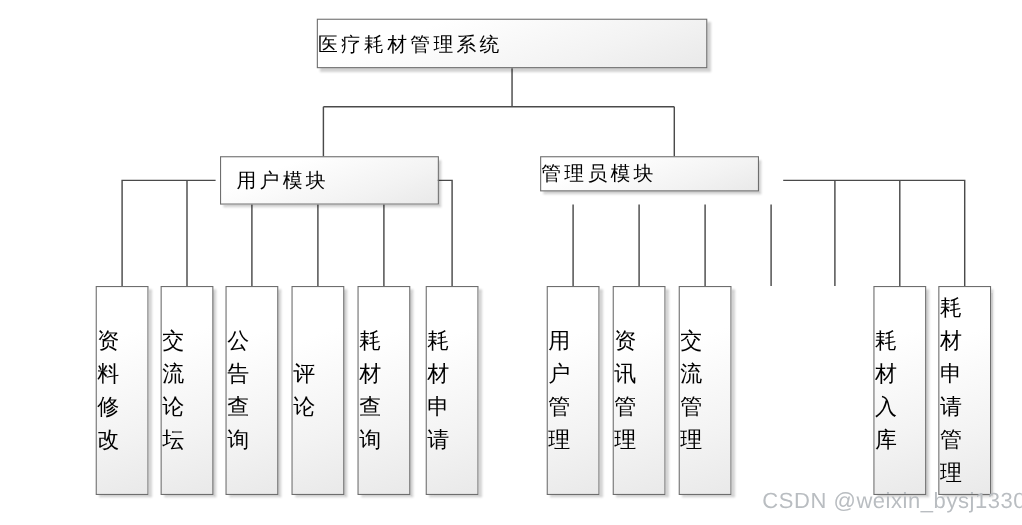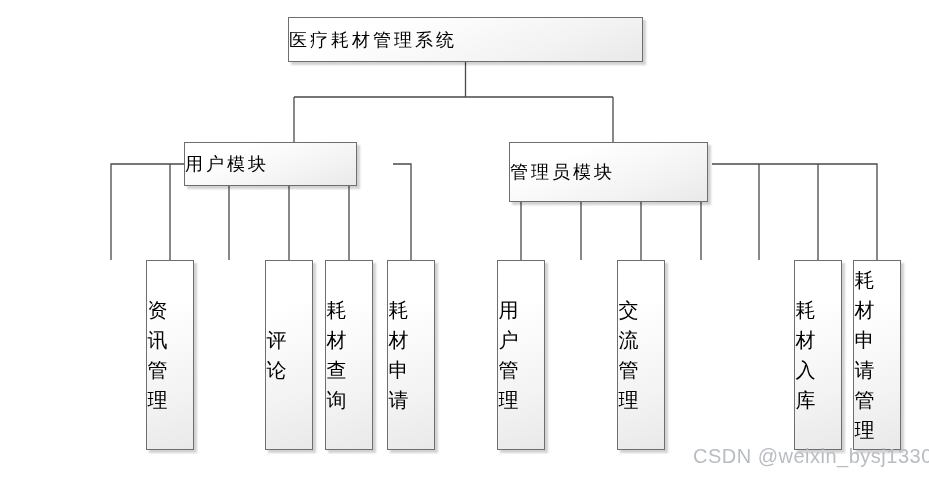--- a/index.html
+++ b/index.html
@@ -29,22 +29,22 @@
     color: #000000;
     display: flex;
     align-items: center;
   }
   .hlabel {
     font-size: 18px;
     letter-spacing: 3px;
     white-space: nowrap;
   }
   .node.root   { left: 288px; top: 17px;  width: 355px; height: 45px; }
-  .node.module-left  { left: 184px; top: 142px; width: 173px; height: 44px; }
-  .node.module-right { left: 509px; top: 142px; width: 199px; height: 60px; }
+  .node.module-left  { left: 200px; top: 142px; width: 199px; height: 44px; padding-left: 14px; }
+  .node.module-right { left: 491px; top: 142px; width: 199px; height: 32px; }
   .node.leaf {
     top: 260px;
     width: 48px;
     height: 190px;
   }
   .vtext {
     width: 1.05em;
     font-size: 20px;
     line-height: 30px;
     text-align: center;
@@ -91,35 +91,44 @@
     <span class="hlabel">医疗耗材管理系统</span>
   </div>
 
   <div class="node module-left">
     <span class="hlabel">用户模块</span>
   </div>
   <div class="node module-right">
     <span class="hlabel">管理员模块</span>
   </div>
 
+  <div class="node leaf" style="left:87px">
+    <span class="vtext">资料修改</span>
+  </div>
   <div class="node leaf" style="left:146px">
-    <span class="vtext">资讯管理</span>
+    <span class="vtext">交流论坛</span>
+  </div>
+  <div class="node leaf" style="left:205px">
+    <span class="vtext">公告查询</span>
   </div>
   <div class="node leaf" style="left:265px">
     <span class="vtext">评论</span>
   </div>
   <div class="node leaf" style="left:325px">
     <span class="vtext">耗材查询</span>
   </div>
   <div class="node leaf" style="left:497px">
     <span class="vtext">用户管理</span>
   </div>
 
   <div class="node leaf" style="left:387px">
     <span class="vtext">耗材申请</span>
+  </div>
+  <div class="node leaf" style="left:557px">
+    <span class="vtext">资讯管理</span>
   </div>
   <div class="node leaf" style="left:617px">
     <span class="vtext">交流管理</span>
   </div>
   <div class="node leaf" style="left:794px">
     <span class="vtext">耗材入库</span>
   </div>
   <div class="node leaf" style="left:853px">
     <span class="vtext" style="line-height:30px">耗材申请管理</span>
   </div>

